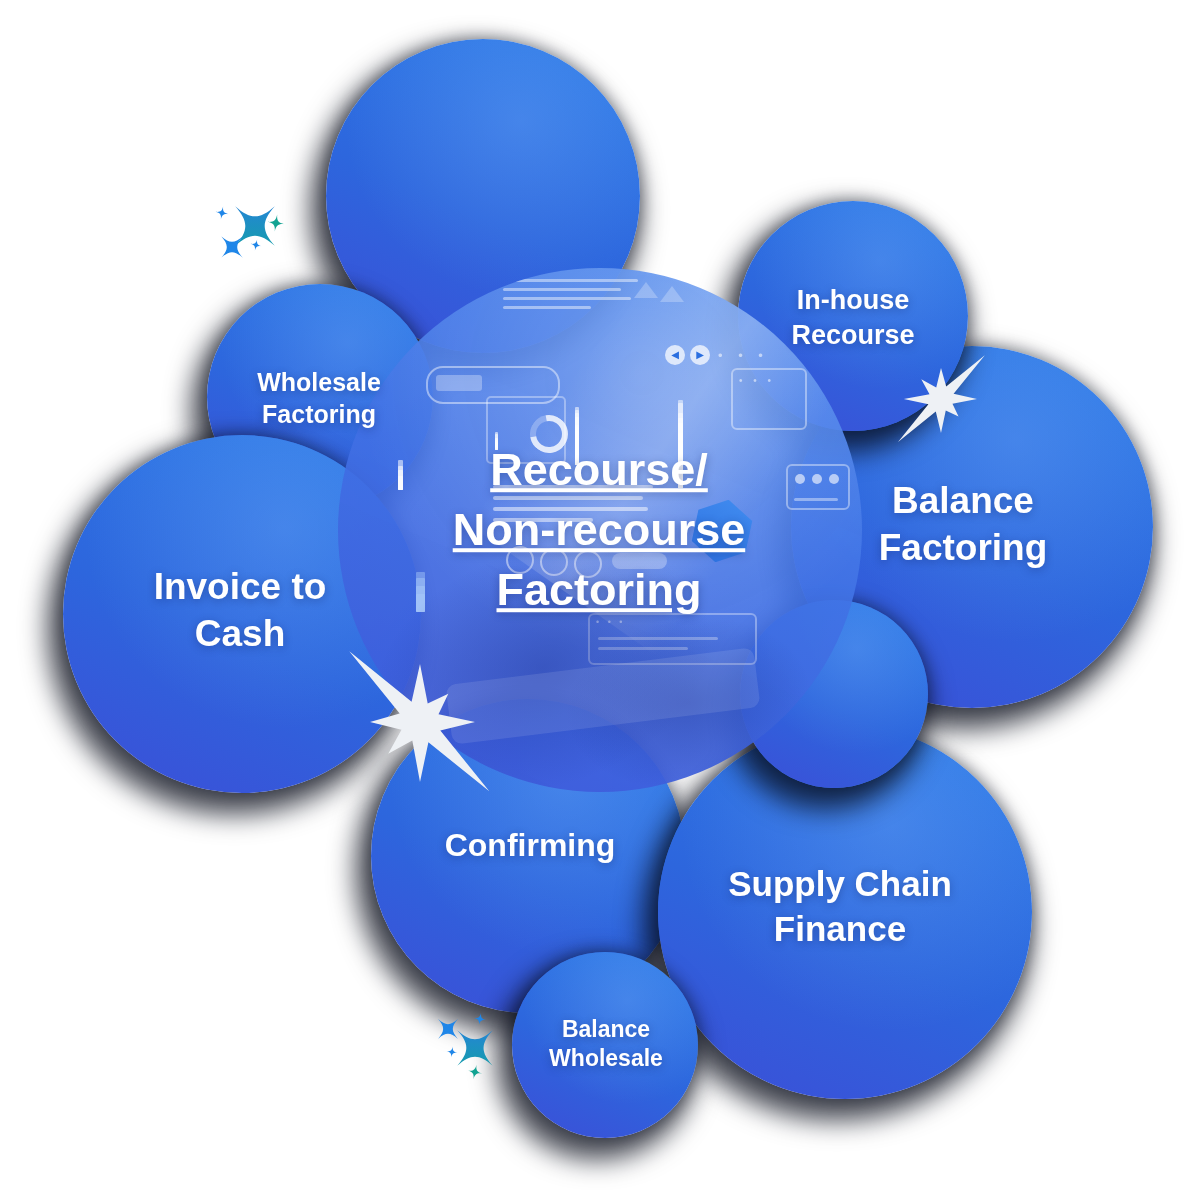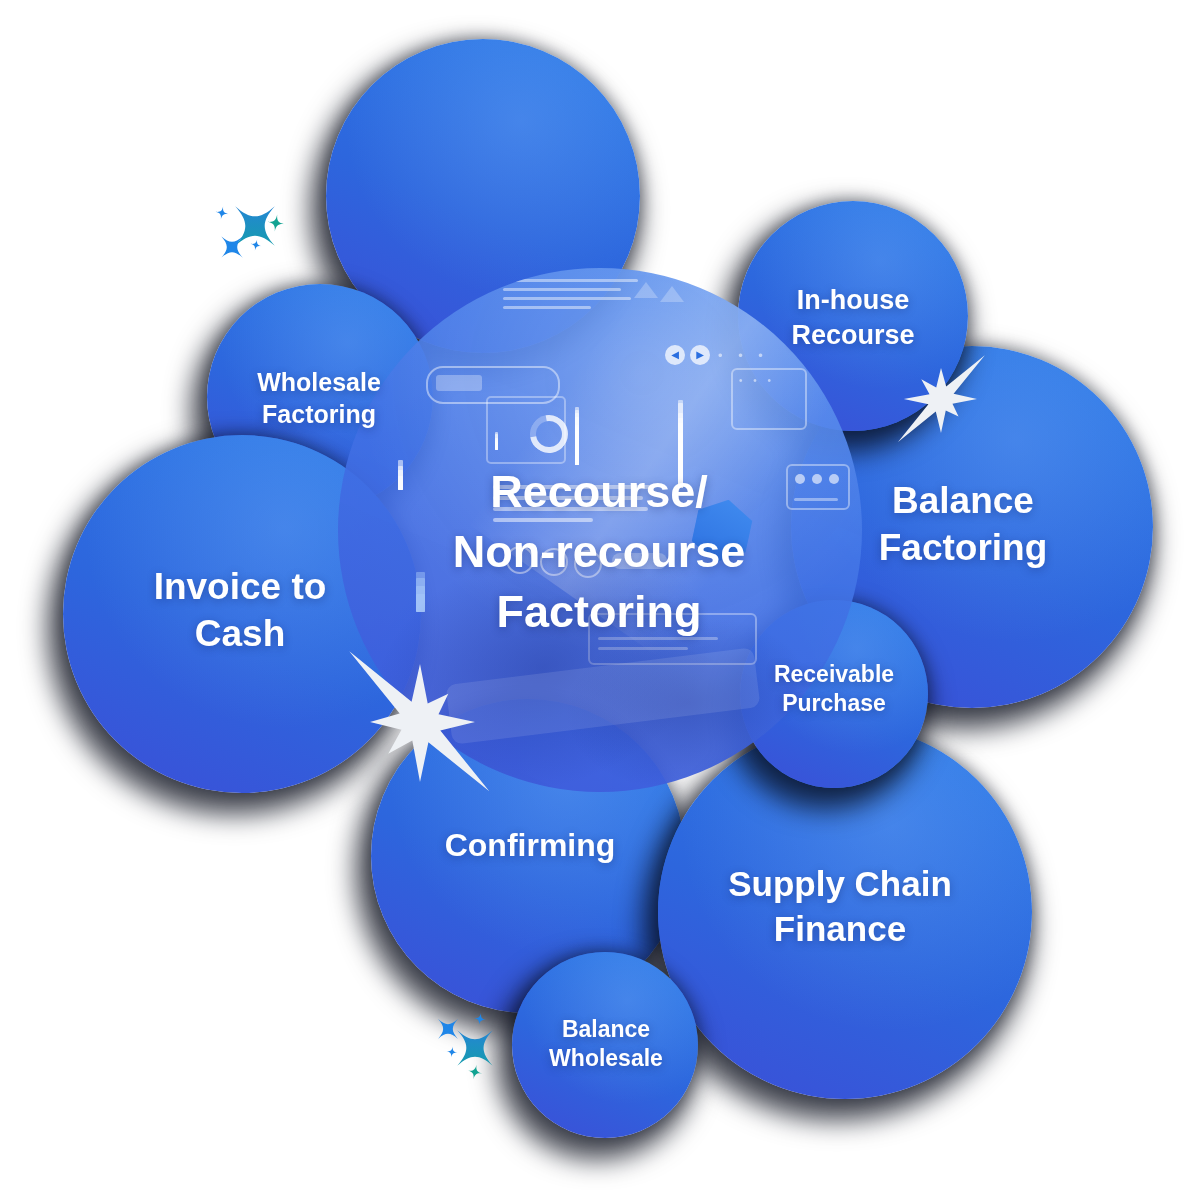--- a/index.html
+++ b/index.html
@@ -90,21 +90,21 @@
     border-bottom:16px solid rgba(255,255,255,0.25);}
   .tri-1{left:296px;top:14px;}
   .tri-2{left:322px;top:18px;}
 
   
   .label{
     position:absolute;z-index:30;transform:translate(-50%,-50%);
     color:#ffffff;font-weight:700;text-align:center;white-space:pre-line;
     line-height:1.28;text-shadow:0 2px 8px rgba(15,30,90,0.35);
   }
-  .l-center{left:599px;top:552px;font-size:45px;line-height:1.33;}
+  .l-center{left:599px;top:530px;font-size:45px;line-height:1.33;text-decoration:underline;}
   .l-invoice-discounting{left:478px;top:198px;font-size:37px;}
   .l-wholesale{left:319px;top:398px;font-size:25px;}
   .l-inhouse{left:853px;top:318px;font-size:27px;}
   .l-invoice-to-cash{left:240px;top:610px;font-size:37px;}
   .l-reverse{left:963px;top:524px;font-size:37px;}
   .l-receivable{left:834px;top:689px;font-size:23px;}
   .l-confirming{left:530px;top:845px;font-size:32px;}
   .l-supply-chain{left:840px;top:907px;font-size:35px;}
   .l-balance{left:606px;top:1044px;font-size:23px;}
 
@@ -281,22 +281,20 @@
   </svg>
 
   <div class="label l-wholesale">Wholesale
 Factoring</div>
   <div class="label l-inhouse">In-house
 Recourse</div>
   <div class="label l-invoice-to-cash">Invoice to
 Cash</div>
   <div class="label l-reverse">Balance
 Factoring</div>
-  <div class="label l-receivable">Receivable
-Purchase</div>
   <div class="label l-confirming">Confirming</div>
   <div class="label l-supply-chain">Supply Chain
 Finance</div>
   <div class="label l-balance">Balance
 Wholesale</div>
   <div class="label l-center">Recourse/
 Non-recourse
 Factoring</div>
 
 </div>

